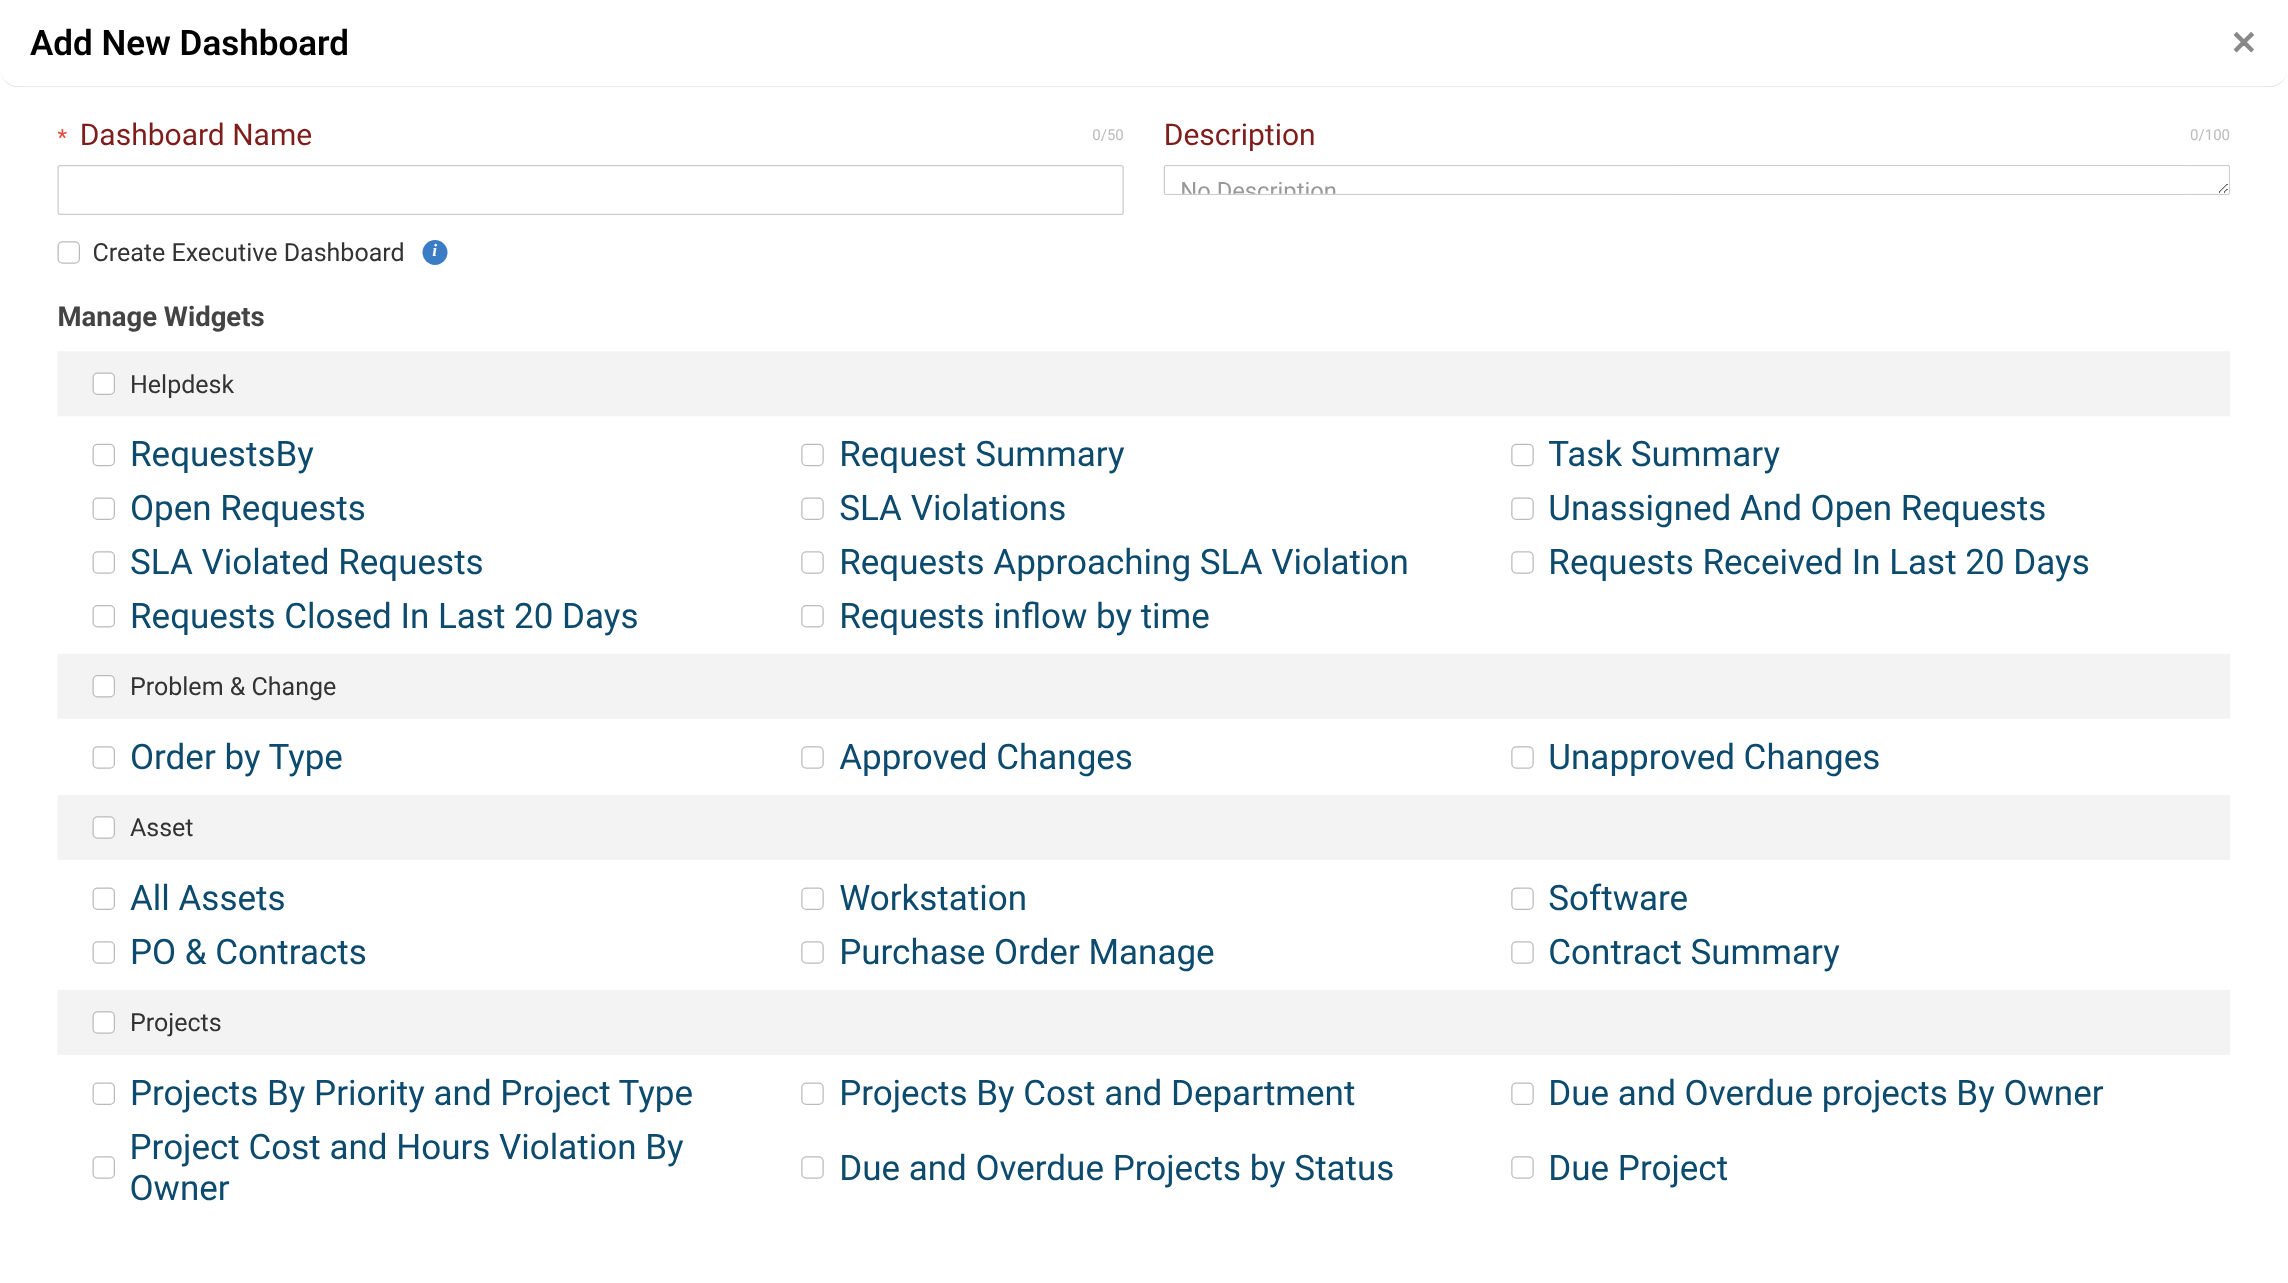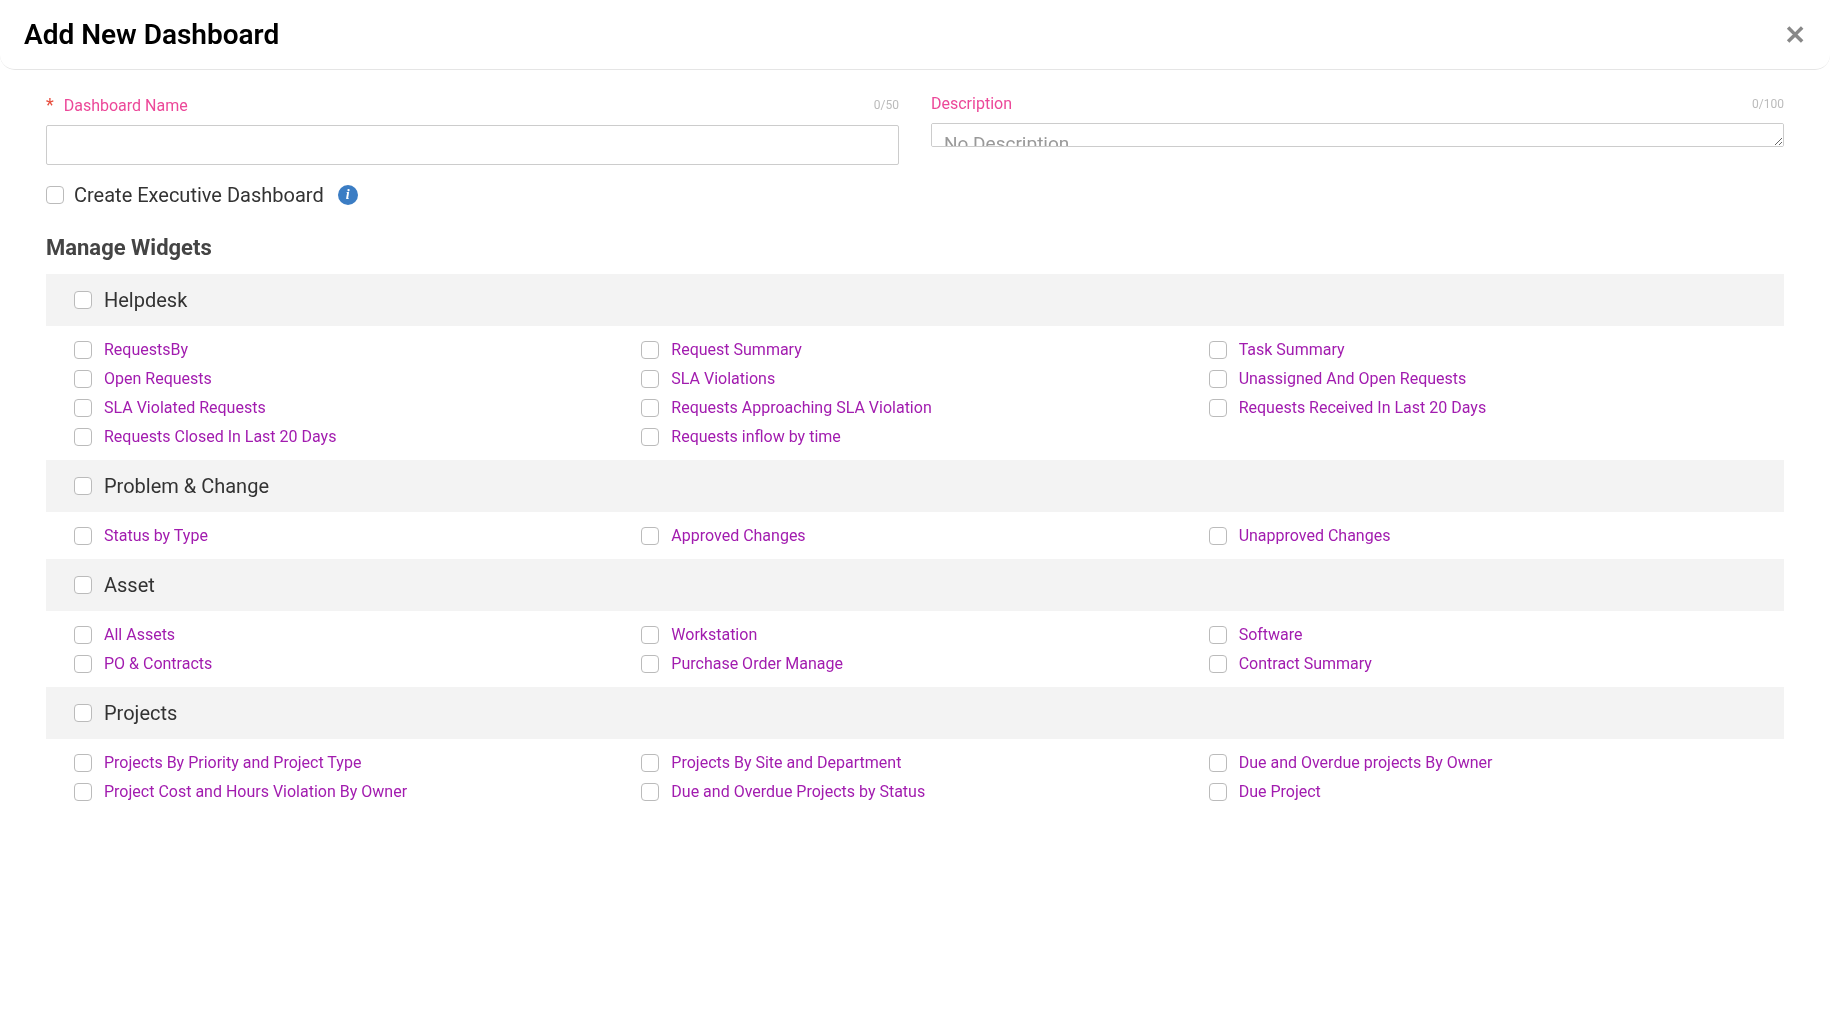--- a/index.html
+++ b/index.html
@@ -46,22 +46,22 @@
 .form-group {
   flex: 1;
 }
 .form-label-row {
   display: flex;
   justify-content: space-between;
   align-items: center;
   margin-bottom: 10px;
 }
 .form-label {
-  font-size: 16px;
-  color: #ec4899;
+  font-size: 24px;
+  color: #7f1d1d;
 }
 .required {
   color: #e74c3c;
   margin-right: 6px;
   font-size: 18px;
 }
 .char-count {
   font-size: 12px;
   color: #bbb;
 }
@@ -146,22 +146,22 @@
   row-gap: 6px;
   column-gap: 20px;
 }
 .widget-item {
   display: flex;
   align-items: center;
   gap: 12px;
   padding: 2px 0;
 }
 .widget-item-label {
-  font-size: 16px;
-  color: #a21caf;
+  font-size: 28px;
+  color: #0c4a6e;
 }
 </style>
 </head>
 <body>
 
 <div class="modal">
   <div class="modal-header">
     <div class="modal-title">Add New Dashboard</div>
     <div class="close-btn">✕</div>
   </div>
@@ -247,21 +247,21 @@
             <span class="widget-item-label">Requests inflow by time</span>
           </div>
         </div>
         <div class="widget-category-header">
           <div class="checkbox"></div>
           <span class="widget-category-label">Problem &amp; Change</span>
         </div>
         <div class="widget-items">
           <div class="widget-item">
             <div class="checkbox"></div>
-            <span class="widget-item-label">Status by Type</span>
+            <span class="widget-item-label">Order by Type</span>
           </div>
           <div class="widget-item">
             <div class="checkbox"></div>
             <span class="widget-item-label">Approved Changes</span>
           </div>
           <div class="widget-item">
             <div class="checkbox"></div>
             <span class="widget-item-label">Unapproved Changes</span>
           </div>
         </div>
@@ -299,21 +299,21 @@
           <div class="checkbox"></div>
           <span class="widget-category-label">Projects</span>
         </div>
         <div class="widget-items">
           <div class="widget-item">
             <div class="checkbox"></div>
             <span class="widget-item-label">Projects By Priority and Project Type</span>
           </div>
           <div class="widget-item">
             <div class="checkbox"></div>
-            <span class="widget-item-label">Projects By Site and Department</span>
+            <span class="widget-item-label">Projects By Cost and Department</span>
           </div>
           <div class="widget-item">
             <div class="checkbox"></div>
             <span class="widget-item-label">Due and Overdue projects By Owner</span>
           </div>
           <div class="widget-item">
             <div class="checkbox"></div>
             <span class="widget-item-label">Project Cost and Hours Violation By Owner</span>
           </div>
           <div class="widget-item">

